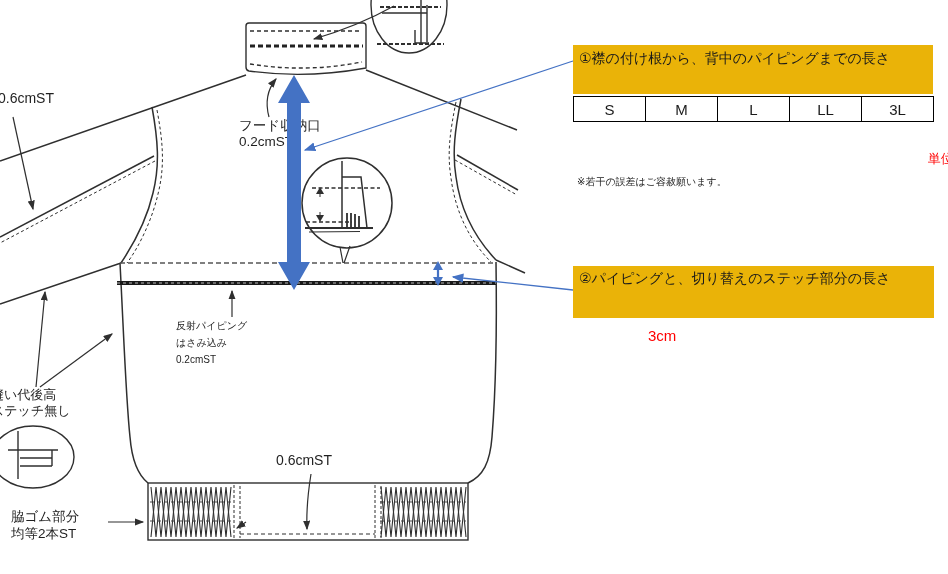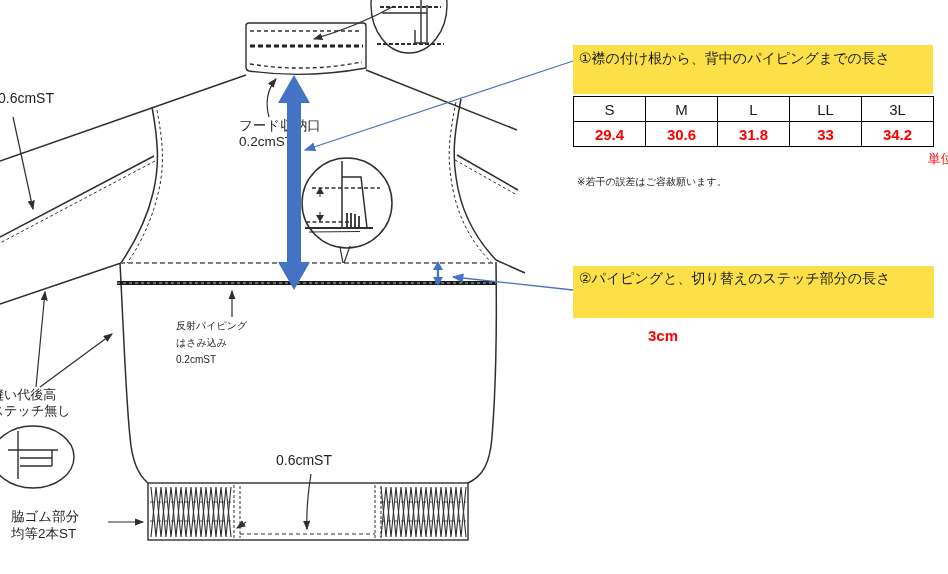--- a/index.html
+++ b/index.html
@@ -6,40 +6,40 @@
   body{
     width:948px;height:574px;position:relative;overflow:hidden;
     background:#ffffff;
     font-family:"Liberation Sans","DejaVu Sans",sans-serif;
     color:#1a1a1a;
   }
   .art{position:absolute;left:0;top:0;z-index:3;pointer-events:none;}
   .lbl{position:absolute;z-index:2;white-space:nowrap;color:#1f1f1f;font-weight:500;}
   .lbl div{line-height:16px;}
   .callout{
-    position:absolute;z-index:1;background:#fde047;
+    position:absolute;z-index:1;background:#eab308;
     font-size:14px;color:#1a1a1a;
   }
   #callout1{left:573px;top:45px;width:360px;height:49px;padding:2px 0 0 6px;box-sizing:border-box;}
   #callout1 .line{line-height:23px;}
   #callout1 .line2{padding-left:14px;}
   #callout2{left:573px;top:266px;width:361px;height:52px;padding:4px 0 0 6px;box-sizing:border-box;}
   #size-table{
     position:absolute;left:573px;top:96px;width:361px;z-index:1;
     border-collapse:collapse;table-layout:fixed;
   }
   #size-table td{
     border:1px solid #000;text-align:center;height:24px;
     font-size:15px;padding:0;background:#fff;
   }
   #size-table tr.vals td{color:#ff0000;font-weight:bold;}
   #unit-label{position:absolute;left:871px;top:150px;width:100px;text-align:right;
     color:#ff0000;font-size:13px;z-index:1;}
   #note{position:absolute;left:577px;top:175px;font-size:10px;z-index:1;}
-  #val-3cm{position:absolute;left:648px;top:327px;color:#ff0000;font-size:15px;font-weight:bold;z-index:1;}
+  #val-3cm{position:absolute;left:648px;top:327px;color:#ff0000;font-size:15px;font-weight:normal;z-index:1;}
   #lbl-sleeve-st{left:-2px;top:90px;font-size:14px;}
   #lbl-hood{left:239px;top:118px;font-size:13.5px;}
   #lbl-30{left:305px;top:197px;font-size:13px;}
   #lbl-piping{left:176px;top:317px;font-size:10px;}
   #lbl-piping div{line-height:17px;}
   #lbl-seam{left:-9px;top:387px;font-size:13px;}
   #lbl-elastic{left:11px;top:508px;font-size:13.5px;}
   #lbl-elastic div{line-height:17px;}
   #lbl-hem-st{left:276px;top:452px;font-size:14px;}
   #lbl-hem-gap{left:240px;top:514px;font-size:13px;}
@@ -81,27 +81,20 @@
 </div>
 
 <table id="size-table">
   <tbody>
       <tr class="hdrs">
     <td>S</td>
     <td>M</td>
     <td>L</td>
     <td>LL</td>
     <td>3L</td>
-  </tr>
-  <tr class="vals">
-    <td>29.4</td>
-    <td>30.6</td>
-    <td>31.8</td>
-    <td>33</td>
-    <td>34.2</td>
   </tr>
 </tbody>
   </table>
 
 <div id="unit-label">単位cm</div>
 <div id="note">※若干の誤差はご容赦願います。</div>
 
 <div class="callout" id="callout2">
   <div>②パイピングと、切り替えのステッチ部分の長さ</div>
 </div>

